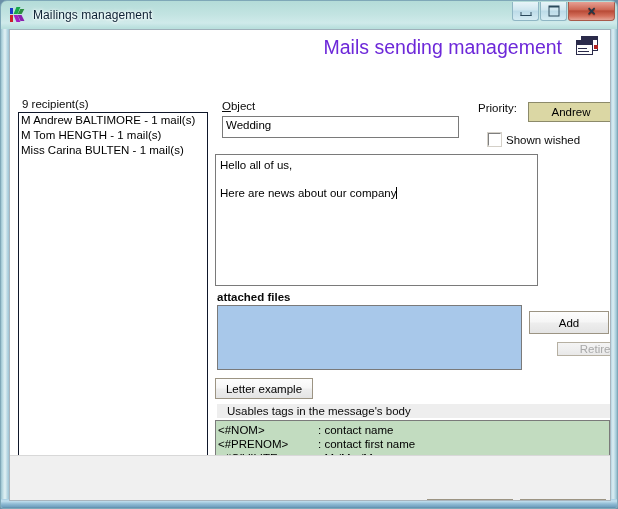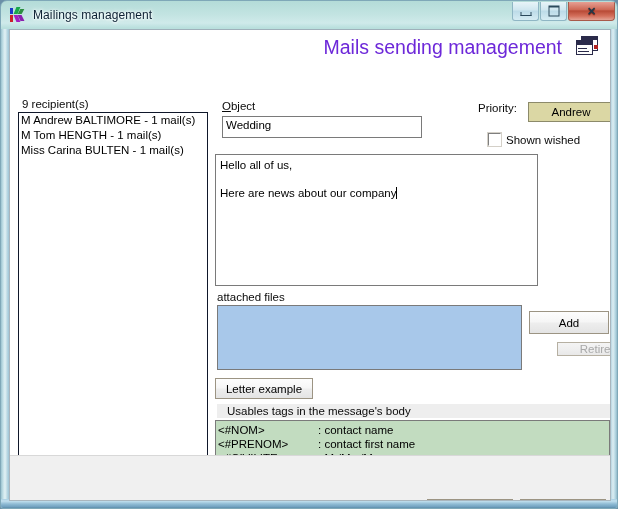--- a/index.html
+++ b/index.html
@@ -413,37 +413,37 @@
     </div>
 
     <div class="lbl" style="left:12px; top:68px;">9 recipient(s)</div>
     <div class="listbox" style="left:8px; top:82px; width:190px; height:383px;">
       <div class="row">M Andrew BALTIMORE - 1 mail(s)</div>
       <div class="row">M Tom HENGTH - 1 mail(s)</div>
       <div class="row">Miss Carina BULTEN - 1 mail(s)</div>
     </div>
 
     <div class="lbl" style="left:212px; top:70px;"><u>O</u><span>bject</span></div>
-    <div class="textinput" style="left:212px; top:86px; width:200px; height:22px;">Wedding</div>
+    <div class="textinput" style="left:212px; top:86px; width:237px; height:22px;">Wedding</div>
 
     <div class="lbl" style="left:468px; top:72px;">Priority:</div>
     <div class="btn priority" style="left:518px; top:72px; width:86px; height:20px;">Andrew</div>
 
     <div class="checkwrap" style="left:478px; top:103px;">
       <span class="checkbox"></span>
       <span>Shown wished</span>
     </div>
 
     <div class="bodybox" style="left:205px; top:124px; width:323px; height:132px;">
       <p>Hello all of us,</p>
       <p class="blank"></p>
       <p><span>Here are news about our company</span><span class="caret"></span></p>
     </div>
 
-    <div class="lbl" style="left:207px; top:261px;">attached files</div>
+    <div class="lbl" style="left:207px; top:261px;font-weight:bold;">attached files</div>
     <div class="attachbox" style="left:207px; top:275px; width:305px; height:65px;"></div>
     <div class="btn" style="left:519px; top:281px; width:80px; height:23px;">Add</div>
     <div class="btn disabled" style="left:519px; top:312px; width:80px; height:14px;margin-left:28px;">Retirer</div>
 
     <div class="btn" style="left:205px; top:348px; width:98px; height:21px;">Letter example</div>
 
     <div class="striplabel" style="left:207px; top:374px; width:393px; height:14px; padding-left:10px; line-height:14px;">Usables tags in the message's body</div>
     <div class="tagsbox" style="left:205px; top:390px; width:395px; height:74px;">
       <div class="tagrow">
         <span class="tname">&lt;#NOM&gt;</span>

